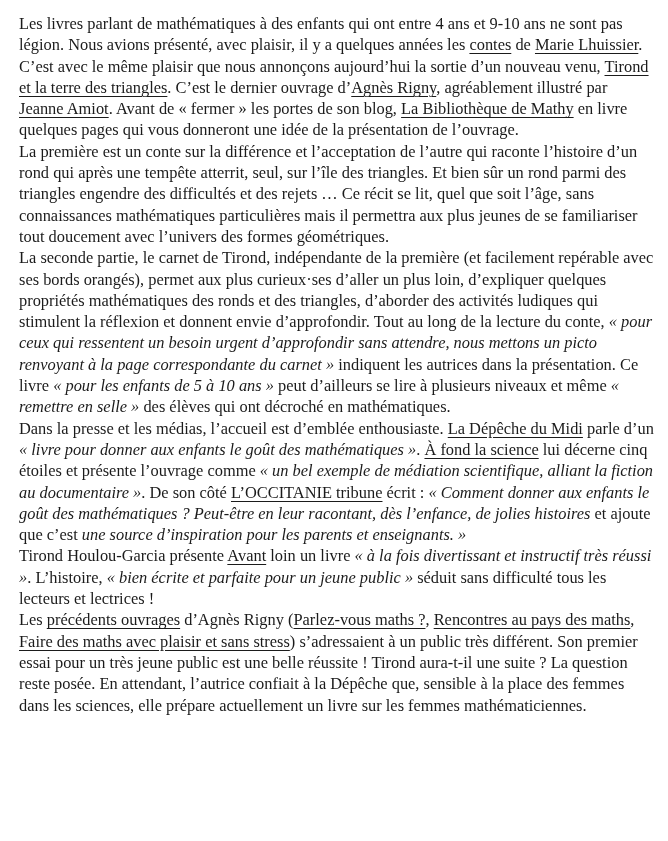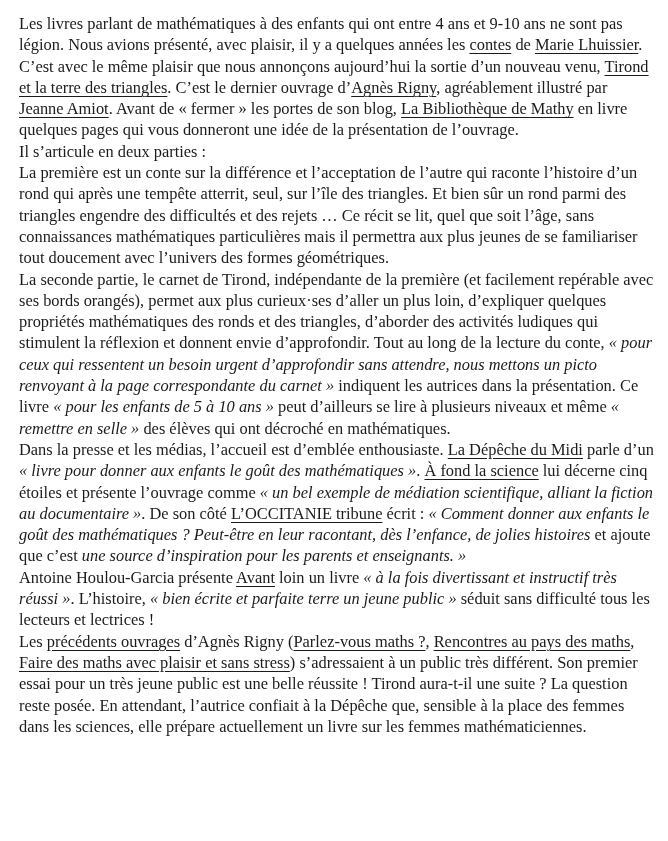--- a/index.html
+++ b/index.html
@@ -38,19 +38,18 @@
     text-decoration-thickness: 1px;
     text-underline-offset: 2.5px;
     cursor: pointer;
   }
 </style>
 </head>
 <body>
 
 <div class="article">
     <p class="para"><span>Les livres parlant de mathématiques à des enfants qui ont entre 4 ans et 9-10 ans ne sont pas légion. Nous avions présenté, avec plaisir, il y a quelques années les </span><a class="lnk" href="#">contes</a><span> de </span><a class="lnk" href="#">Marie Lhuissier</a><span>. C’est avec le même plaisir que nous annonçons aujourd’hui la sortie d’un nouveau venu, </span><a class="lnk" href="#">Tirond et la terre des triangles</a><span>. C’est le dernier ouvrage d’</span><a class="lnk" href="#">Agnès Rigny</a><span>, agréablement illustré par </span><a class="lnk" href="#">Jeanne Amiot</a><span>. Avant de « fermer » les portes de son blog, </span><a class="lnk" href="#">La Bibliothèque de Mathy</a><span> en livre quelques pages qui vous donneront une idée de la présentation de l’ouvrage.</span></p>
-    <p class="para"><span>Il s’articule en deux parties :</span></p>
     <p class="para"><span>La première est un conte sur la différence et l’acceptation de l’autre qui raconte l’histoire d’un rond qui après une tempête atterrit, seul, sur l’île des triangles. Et bien sûr un rond parmi des triangles engendre des difficultés et des rejets … Ce récit se lit, quel que soit l’âge, sans connaissances mathématiques particulières mais il permettra aux plus jeunes de se familiariser tout doucement avec l’univers des formes géométriques.</span></p>
     <p class="para"><span>La seconde partie, le carnet de Tirond, indépendante de la première (et facilement repérable avec ses bords orangés), permet aux plus curieux·ses d’aller un plus loin, d’expliquer quelques propriétés mathématiques des ronds et des triangles, d’aborder des activités ludiques qui stimulent la réflexion et donnent envie d’approfondir. Tout au long de la lecture du conte, </span><span class="it">« pour ceux qui ressentent un besoin urgent d’approfondir sans attendre, nous mettons un picto renvoyant à la page correspondante du carnet »</span><span> indiquent les autrices dans la présentation. Ce livre </span><span class="it">« pour les enfants de 5 à 10 ans »</span><span> peut d’ailleurs se lire à plusieurs niveaux et même </span><span class="it">« remettre en selle »</span><span> des élèves qui ont décroché en mathématiques.</span></p>
     <p class="para"><span>Dans la presse et les médias, l’accueil est d’emblée enthousiaste. </span><a class="lnk" href="#">La Dépêche du Midi</a><span> parle d’un </span><span class="it">« livre pour donner aux enfants le goût des mathématiques »</span><span>. </span><a class="lnk" href="#">À fond la science</a><span> lui décerne cinq étoiles et présente l’ouvrage comme </span><span class="it">« un bel exemple de médiation scientifique, alliant la fiction au documentaire »</span><span>. De son côté </span><a class="lnk" href="#">L’OCCITANIE tribune</a><span> écrit : </span><span class="it">« Comment donner aux enfants le goût des mathématiques ? Peut-être en leur racontant, dès l’enfance, de jolies histoires</span><span> et ajoute que c’est </span><span class="it">une source d’inspiration pour les parents et enseignants. »</span></p>
-    <p class="para"><span>Antoine Houlou-Garcia présente </span><a class="lnk" href="#">Avant</a><span> loin un livre </span><span class="it">« à la fois divertissant et instructif très réussi »</span><span>. L’histoire, </span><span class="it">« bien écrite et parfaite terre un jeune public »</span><span> séduit sans difficulté tous les lecteurs et lectrices !</span></p>
+    <p class="para"><span>Tirond Houlou-Garcia présente </span><a class="lnk" href="#">Avant</a><span> loin un livre </span><span class="it">« à la fois divertissant et instructif très réussi »</span><span>. L’histoire, </span><span class="it">« bien écrite et parfaite pour un jeune public »</span><span> séduit sans difficulté tous les lecteurs et lectrices !</span></p>
     <p class="para"><span>Les </span><a class="lnk" href="#">précédents ouvrages</a><span> d’Agnès Rigny (</span><a class="lnk" href="#">Parlez-vous maths ?</a><span>, </span><a class="lnk" href="#">Rencontres au pays des maths</a><span>, </span><a class="lnk" href="#">Faire des maths avec plaisir et sans stress</a><span>) s’adressaient à un public très différent. Son premier essai pour un très jeune public est une belle réussite ! Tirond aura-t-il une suite ? La question reste posée. En attendant, l’autrice confiait à la Dépêche que, sensible à la place des femmes dans les sciences, elle prépare actuellement un livre sur les femmes mathématiciennes.</span></p>
   </div>
 
 </body></html>

